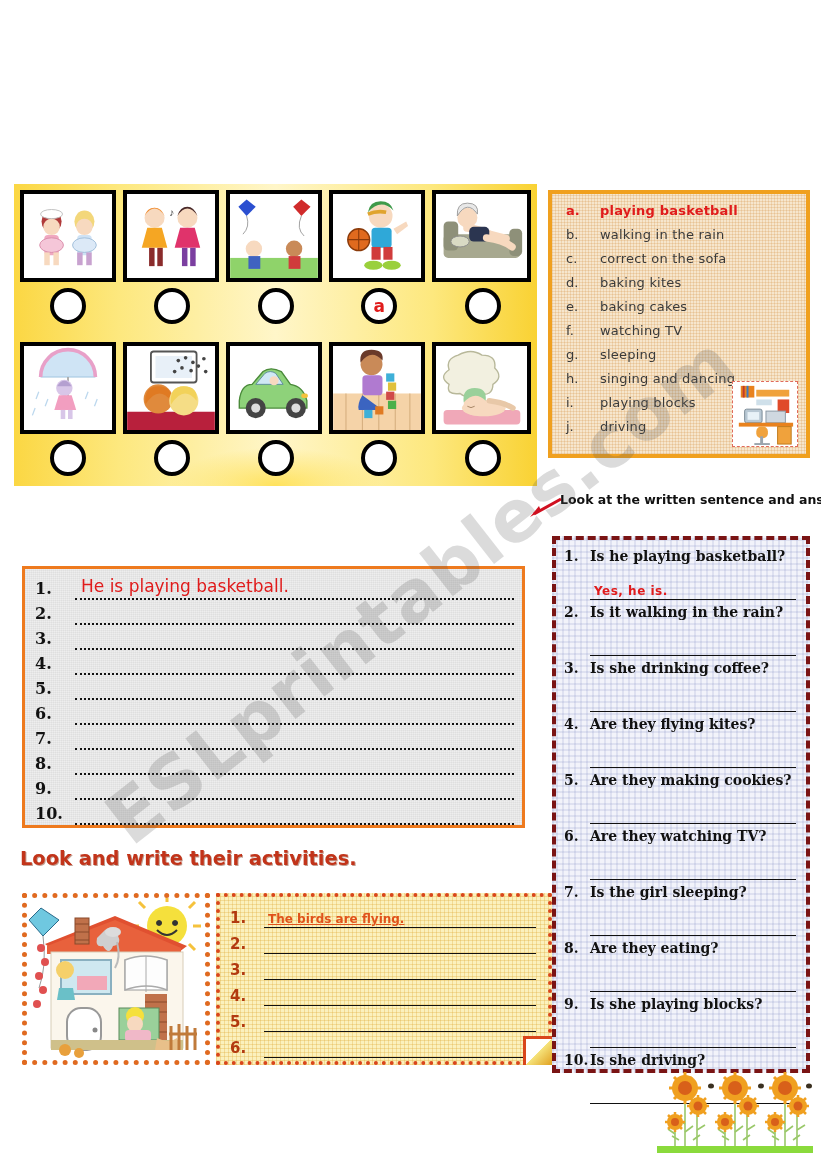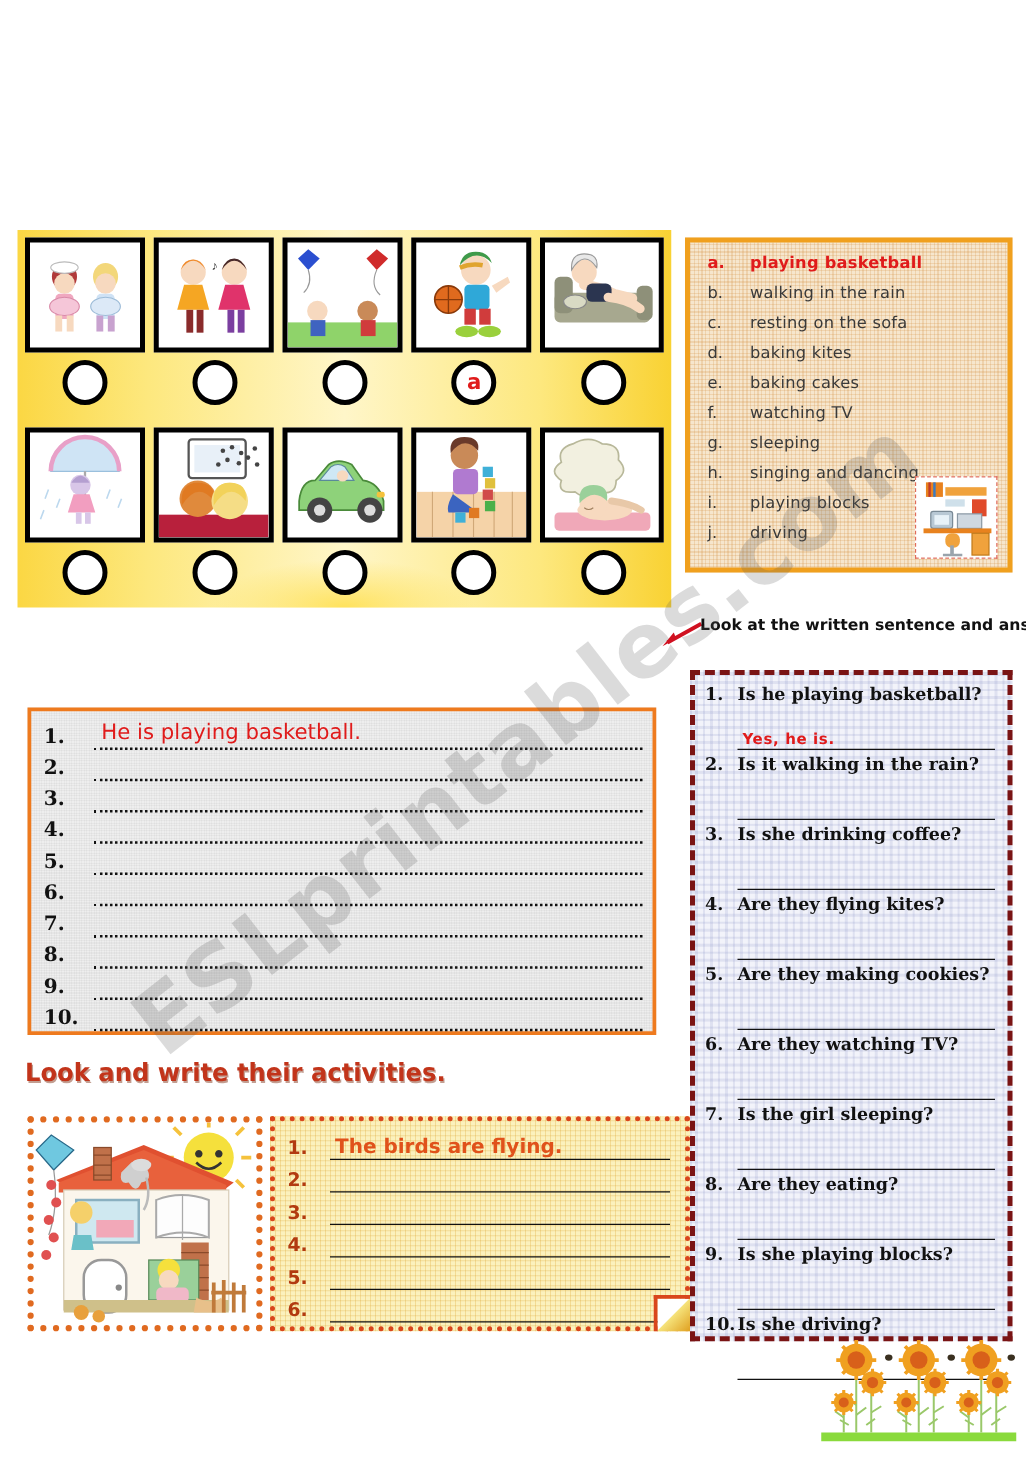--- a/index.html
+++ b/index.html
@@ -188,22 +188,23 @@
     padding:5px 12px 0 10px;
   }
   .act-row{display:flex;align-items:flex-end;height:26px;}
   .act-num{
     width:34px;font-family:"DejaVu Sans", sans-serif;font-weight:bold;font-size:15px;
     color:#b23a10;line-height:1;padding-bottom:2px;
   }
   .act-rule{flex:1;border-bottom:1.8px solid #111;height:100%;position:relative;}
   .act-answer{
     position:absolute;left:4px;bottom:1px;
-    font-family:"DejaVu Sans", sans-serif;font-weight:bold;font-size:16px;color:#e0521b;
+    font-family:"DejaVu Sans", sans-serif;font-weight:bold;font-size:12px;color:#e0521b;
     white-space:nowrap;
+    text-decoration:underline;
   }
   .fold{
     position:absolute;right:-4px;bottom:-4px;width:26px;height:26px;
     background:linear-gradient(135deg,#fff 0%,#fff 48%,#f5e27a 50%,#e0a020 100%);
     border-left:3px solid #d9461c;border-top:3px solid #d9461c;
     transform:rotate(0deg);
   }
 
   
   .flowers{position:absolute;left:655px;top:1072px;width:160px;height:86px;}
@@ -429,21 +430,21 @@
     <div class="verb-row first">
       <div class="verb-let">a.</div>
       <div class="verb-txt">playing basketball</div>
     </div>
     <div class="verb-row">
       <div class="verb-let">b.</div>
       <div class="verb-txt">walking in the rain</div>
     </div>
     <div class="verb-row">
       <div class="verb-let">c.</div>
-      <div class="verb-txt">resting on the sofa</div>
+      <div class="verb-txt">correct on the sofa</div>
     </div>
     <div class="verb-row">
       <div class="verb-let">d.</div>
       <div class="verb-txt">baking kites</div>
     </div>
     <div class="verb-row">
       <div class="verb-let">e.</div>
       <div class="verb-txt">baking cakes</div>
     </div>
     <div class="verb-row">

